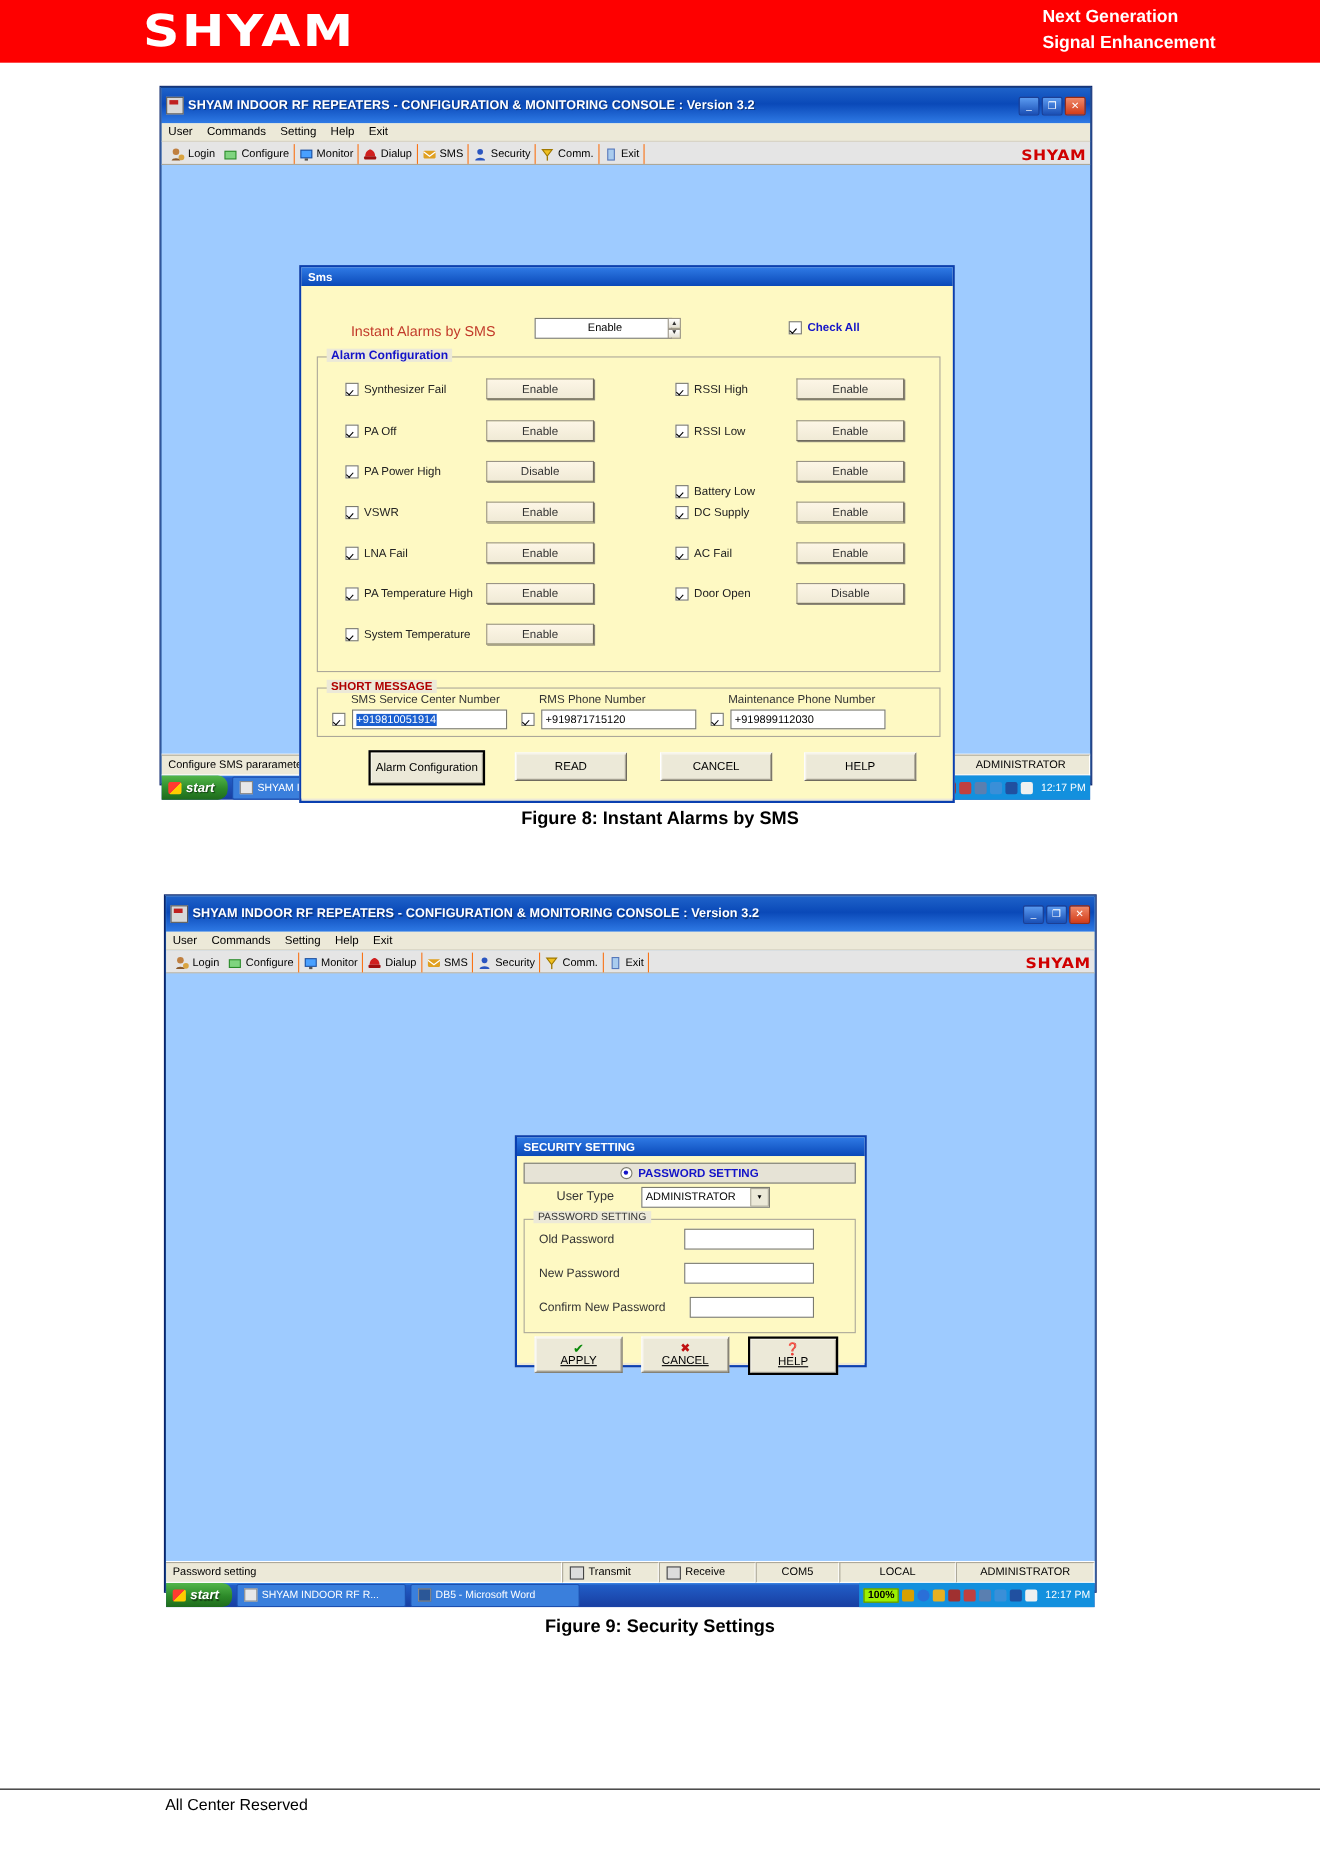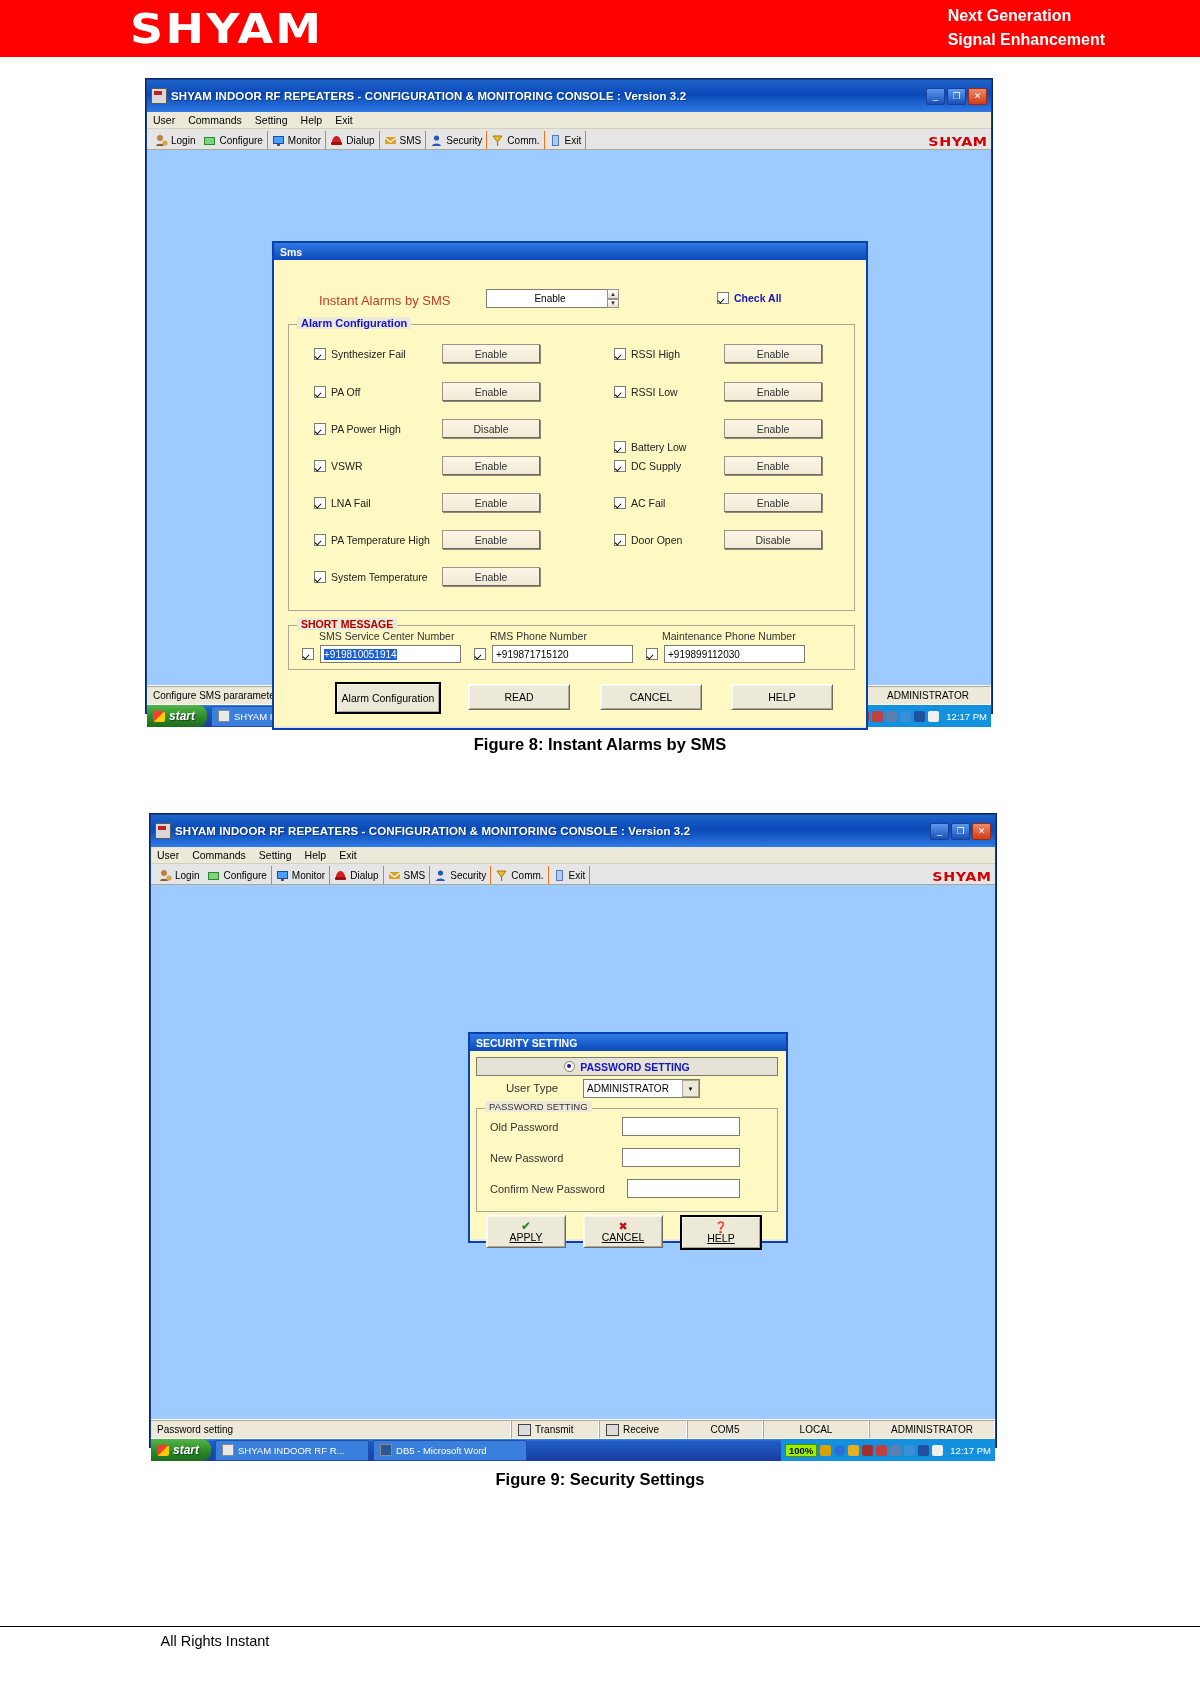--- a/index.html
+++ b/index.html
@@ -636,15 +636,15 @@
       <span class="trayico" style="background:#f0f0f0;"></span>
       <span class="clock">12:17 PM</span>
     </div>
   </div>
 </div>
 
 <div class="figcap" style="left:0;top:1470px;">Figure 9: Security Settings</div>
 
 <div class="footer" style="height:60px;">
   <div class="footer-row">
-    <div class="f1">All Rights Instant</div>
+    <div class="f1">All Center Reserved</div>
   </div>
 </div>
 
 </body></html>

